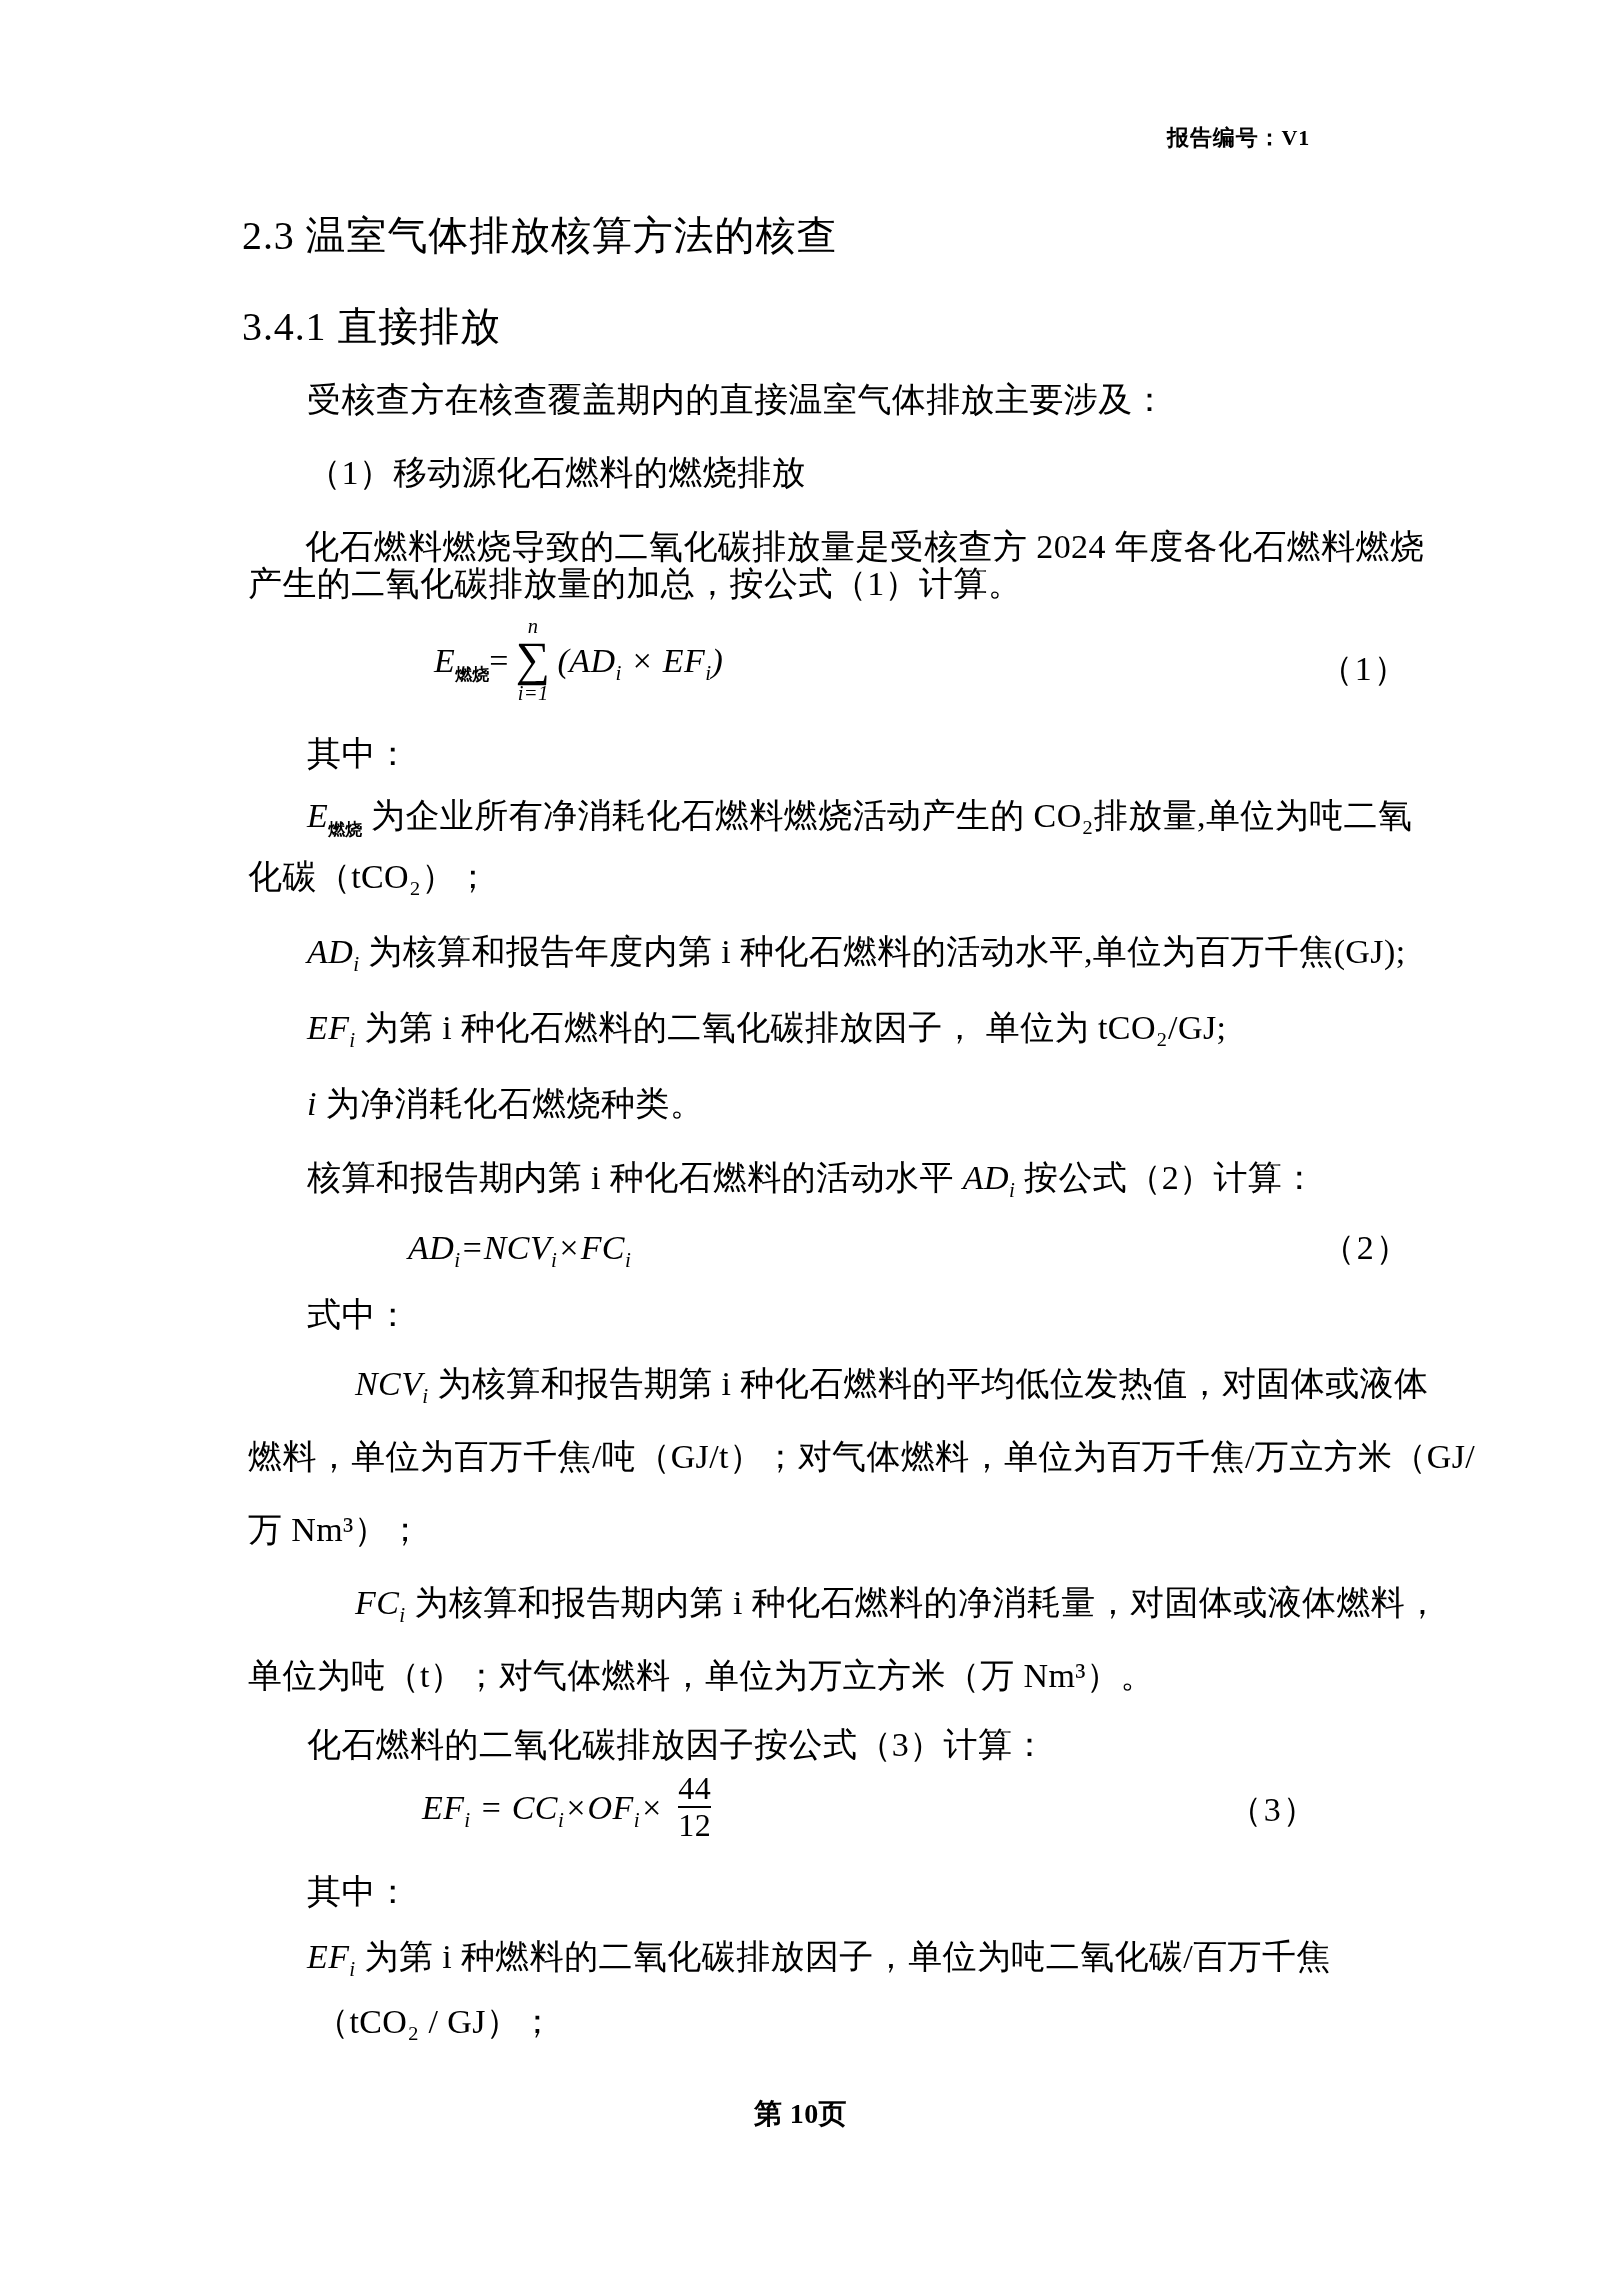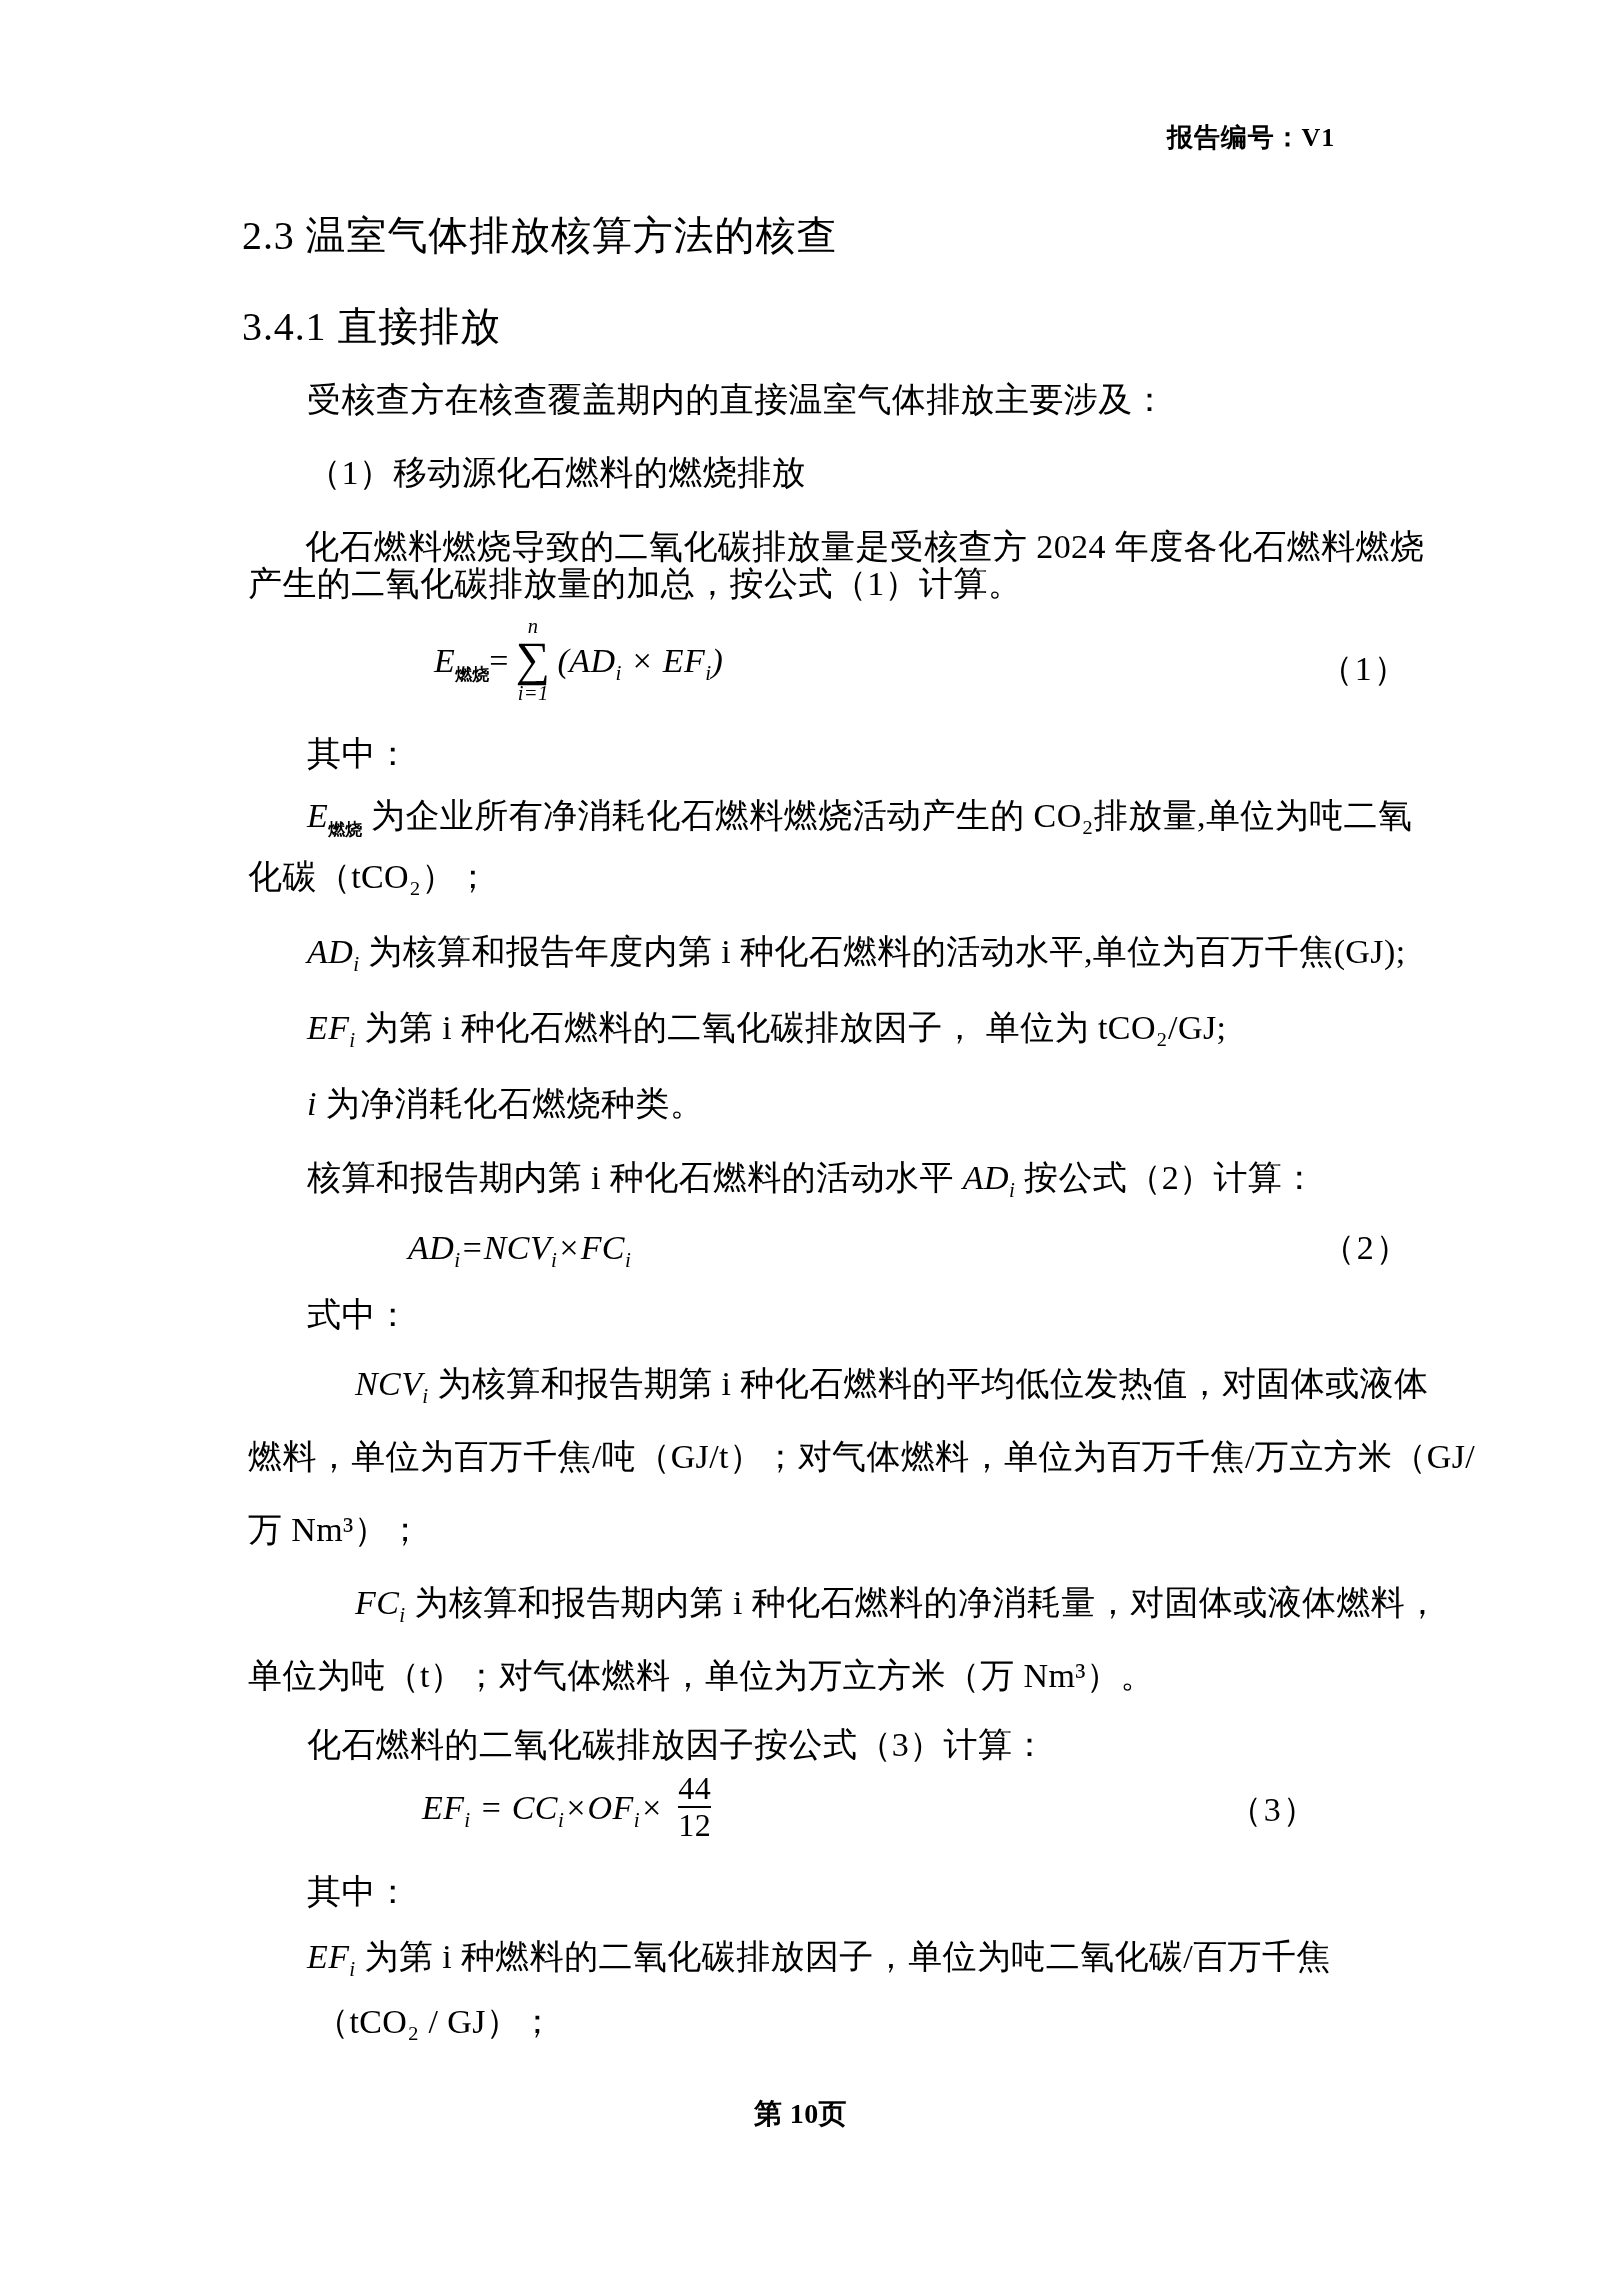--- a/index.html
+++ b/index.html
@@ -12,21 +12,21 @@
     overflow:hidden;
   }
   .line{
     position:absolute;
     white-space:nowrap;
     font-size:34px;
     line-height:43px;
     letter-spacing:0.4px;
   }
   .h1{font-size:40px;line-height:48px;letter-spacing:0.9px;}
-  .report-no{font-size:26px;font-weight:bold;letter-spacing:0.9px;text-align:center;}
+  .report-no{font-size:22px;font-weight:bold;letter-spacing:0.9px;text-align:center;}
   .footer{font-size:28px;font-weight:bold;}
   .var{font-style:italic;}
   sub{font-size:0.62em;font-style:italic;line-height:0;}
   sub.cjk{font-size:0.5em;font-style:normal;letter-spacing:0;font-weight:bold;}
   .formula{display:flex;align-items:center;font-size:34px;}
   .sum{
     display:inline-flex;flex-direction:column;align-items:center;
     line-height:1;margin:0 7.1px;
   }
   .sum .top{font-size:20.5px;font-style:italic;margin-bottom:1.8px;}

